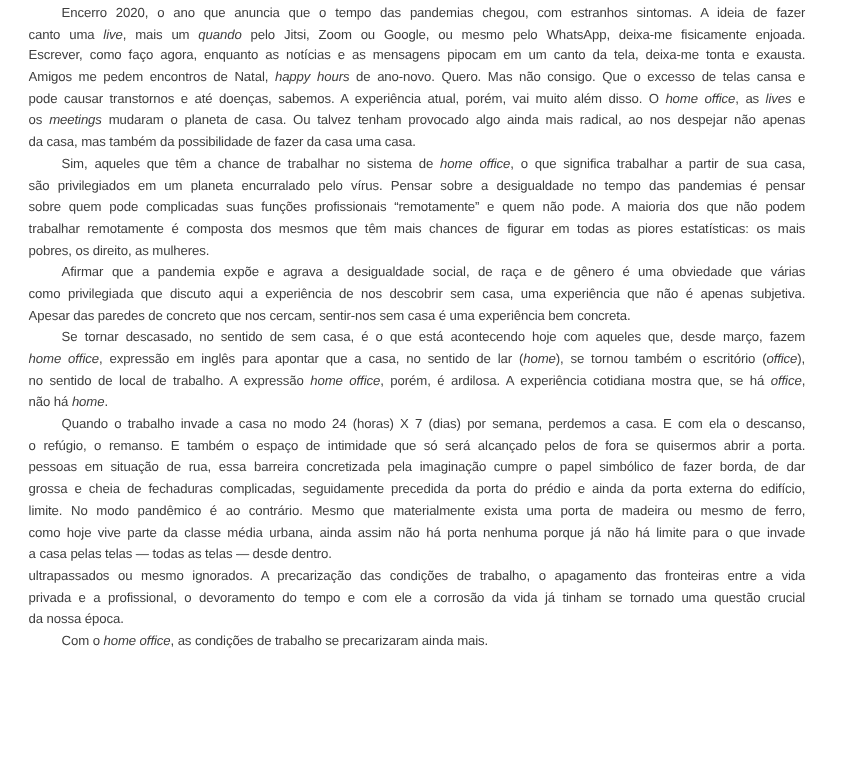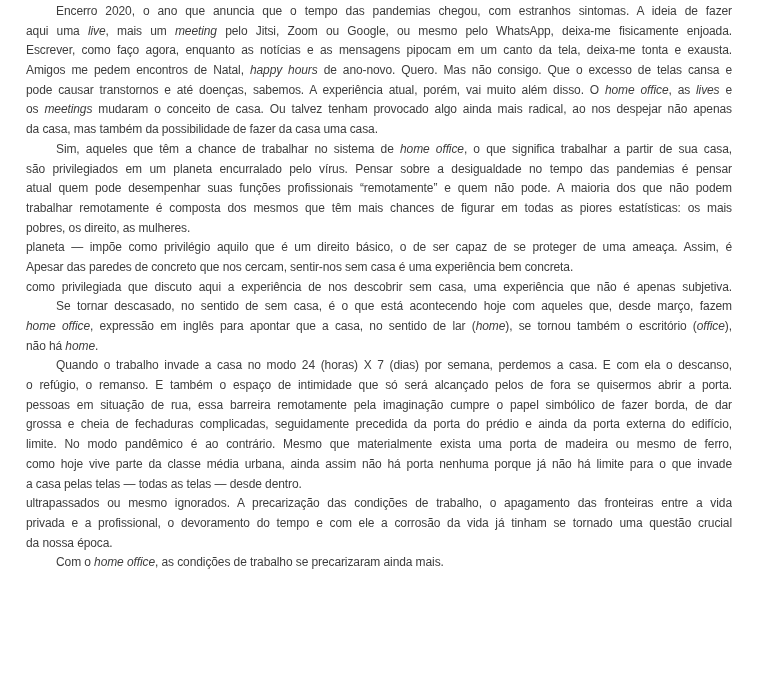--- a/index.html
+++ b/index.html
@@ -36,40 +36,41 @@
     text-indent: 30px;
   }
   em {
   }
 </style>
 </head>
 <body>
 
 <div class="doc" id="doc" style="color: rgb(61, 61, 61);">
     <div class="line indent"><span>Encerro 2020, o ano que anuncia que o tempo das pandemias chegou, com estranhos sintomas. A ideia de fazer</span></div>
-    <div class="line"><span>aqui uma </span><em>live</em><span>, mais um </span><em>meeting</em><span> pelo Jitsi, Zoom ou Google, ou mesmo pelo WhatsApp, deixa-me fisicamente enjoada.</span></div>
+    <div class="line"><span>canto uma </span><em>live</em><span>, mais um </span><em>quando</em><span> pelo Jitsi, Zoom ou Google, ou mesmo pelo WhatsApp, deixa-me fisicamente enjoada.</span></div>
     <div class="line"><span>Escrever, como faço agora, enquanto as notícias e as mensagens pipocam em um canto da tela, deixa-me tonta e exausta.</span></div>
     <div class="line"><span>Amigos me pedem encontros de Natal, </span><em>happy hours</em><span> de ano-novo. Quero. Mas não consigo. Que o excesso de telas cansa e</span></div>
     <div class="line"><span>pode causar transtornos e até doenças, sabemos. A experiência atual, porém, vai muito além disso. O </span><em>home office</em><span>, as </span><em>lives</em><span> e</span></div>
-    <div class="line"><span>os </span><em>meetings</em><span> mudaram o conceito de casa. Ou talvez tenham provocado algo ainda mais radical, ao nos despejar não apenas</span></div>
+    <div class="line"><span>os </span><em>meetings</em><span> mudaram o planeta de casa. Ou talvez tenham provocado algo ainda mais radical, ao nos despejar não apenas</span></div>
     <div class="line last"><span>da casa, mas também da possibilidade de fazer da casa uma casa.</span></div>
     <div class="line indent"><span>Sim, aqueles que têm a chance de trabalhar no sistema de </span><em>home office</em><span>, o que significa trabalhar a partir de sua casa,</span></div>
     <div class="line"><span>são privilegiados em um planeta encurralado pelo vírus. Pensar sobre a desigualdade no tempo das pandemias é pensar</span></div>
-    <div class="line"><span>atual quem pode desempenhar suas funções profissionais “remotamente” e quem não pode. A maioria dos que não podem</span></div>
+    <div class="line"><span>sobre quem pode complicadas suas funções profissionais “remotamente” e quem não pode. A maioria dos que não podem</span></div>
     <div class="line"><span>trabalhar remotamente é composta dos mesmos que têm mais chances de figurar em todas as piores estatísticas: os mais</span></div>
     <div class="line last"><span>pobres, os direito, as mulheres.</span></div>
-    <div class="line"><span>planeta — impõe como privilégio aquilo que é um direito básico, o de ser capaz de se proteger de uma ameaça. Assim, é</span></div>
+    <div class="line indent"><span>Afirmar que a pandemia expõe e agrava a desigualdade social, de raça e de gênero é uma obviedade que várias</span></div>
+    <div class="line"><span>como privilegiada que discuto aqui a experiência de nos descobrir sem casa, uma experiência que não é apenas subjetiva.</span></div>
     <div class="line last"><span>Apesar das paredes de concreto que nos cercam, sentir-nos sem casa é uma experiência bem concreta.</span></div>
-    <div class="line"><span>como privilegiada que discuto aqui a experiência de nos descobrir sem casa, uma experiência que não é apenas subjetiva.</span></div>
     <div class="line indent"><span>Se tornar descasado, no sentido de sem casa, é o que está acontecendo hoje com aqueles que, desde março, fazem</span></div>
     <div class="line"><em>home office</em><span>, expressão em inglês para apontar que a casa, no sentido de lar (</span><em>home</em><span>), se tornou também o escritório (</span><em>office</em><span>),</span></div>
+    <div class="line"><span>no sentido de local de trabalho. A expressão </span><em>home office</em><span>, porém, é ardilosa. A experiência cotidiana mostra que, se há </span><em>office</em><span>,</span></div>
     <div class="line last"><span>não há </span><em>home</em><span>.</span></div>
     <div class="line indent"><span>Quando o trabalho invade a casa no modo 24 (horas) X 7 (dias) por semana, perdemos a casa. E com ela o descanso,</span></div>
     <div class="line"><span>o refúgio, o remanso. E também o espaço de intimidade que só será alcançado pelos de fora se quisermos abrir a porta.</span></div>
-    <div class="line"><span>pessoas em situação de rua, essa barreira remotamente pela imaginação cumpre o papel simbólico de fazer borda, de dar</span></div>
+    <div class="line"><span>pessoas em situação de rua, essa barreira concretizada pela imaginação cumpre o papel simbólico de fazer borda, de dar</span></div>
     <div class="line"><span>grossa e cheia de fechaduras complicadas, seguidamente precedida da porta do prédio e ainda da porta externa do edifício,</span></div>
     <div class="line"><span>limite. No modo pandêmico é ao contrário. Mesmo que materialmente exista uma porta de madeira ou mesmo de ferro,</span></div>
     <div class="line"><span>como hoje vive parte da classe média urbana, ainda assim não há porta nenhuma porque já não há limite para o que invade</span></div>
     <div class="line last"><span>a casa pelas telas — todas as telas — desde dentro.</span></div>
     <div class="line"><span>ultrapassados ou mesmo ignorados. A precarização das condições de trabalho, o apagamento das fronteiras entre a vida</span></div>
     <div class="line"><span>privada e a profissional, o devoramento do tempo e com ele a corrosão da vida já tinham se tornado uma questão crucial</span></div>
     <div class="line last"><span>da nossa época.</span></div>
     <div class="line indent last"><span>Com o </span><em>home office</em><span>, as condições de trabalho se precarizaram ainda mais.</span></div>
   </div>
 

